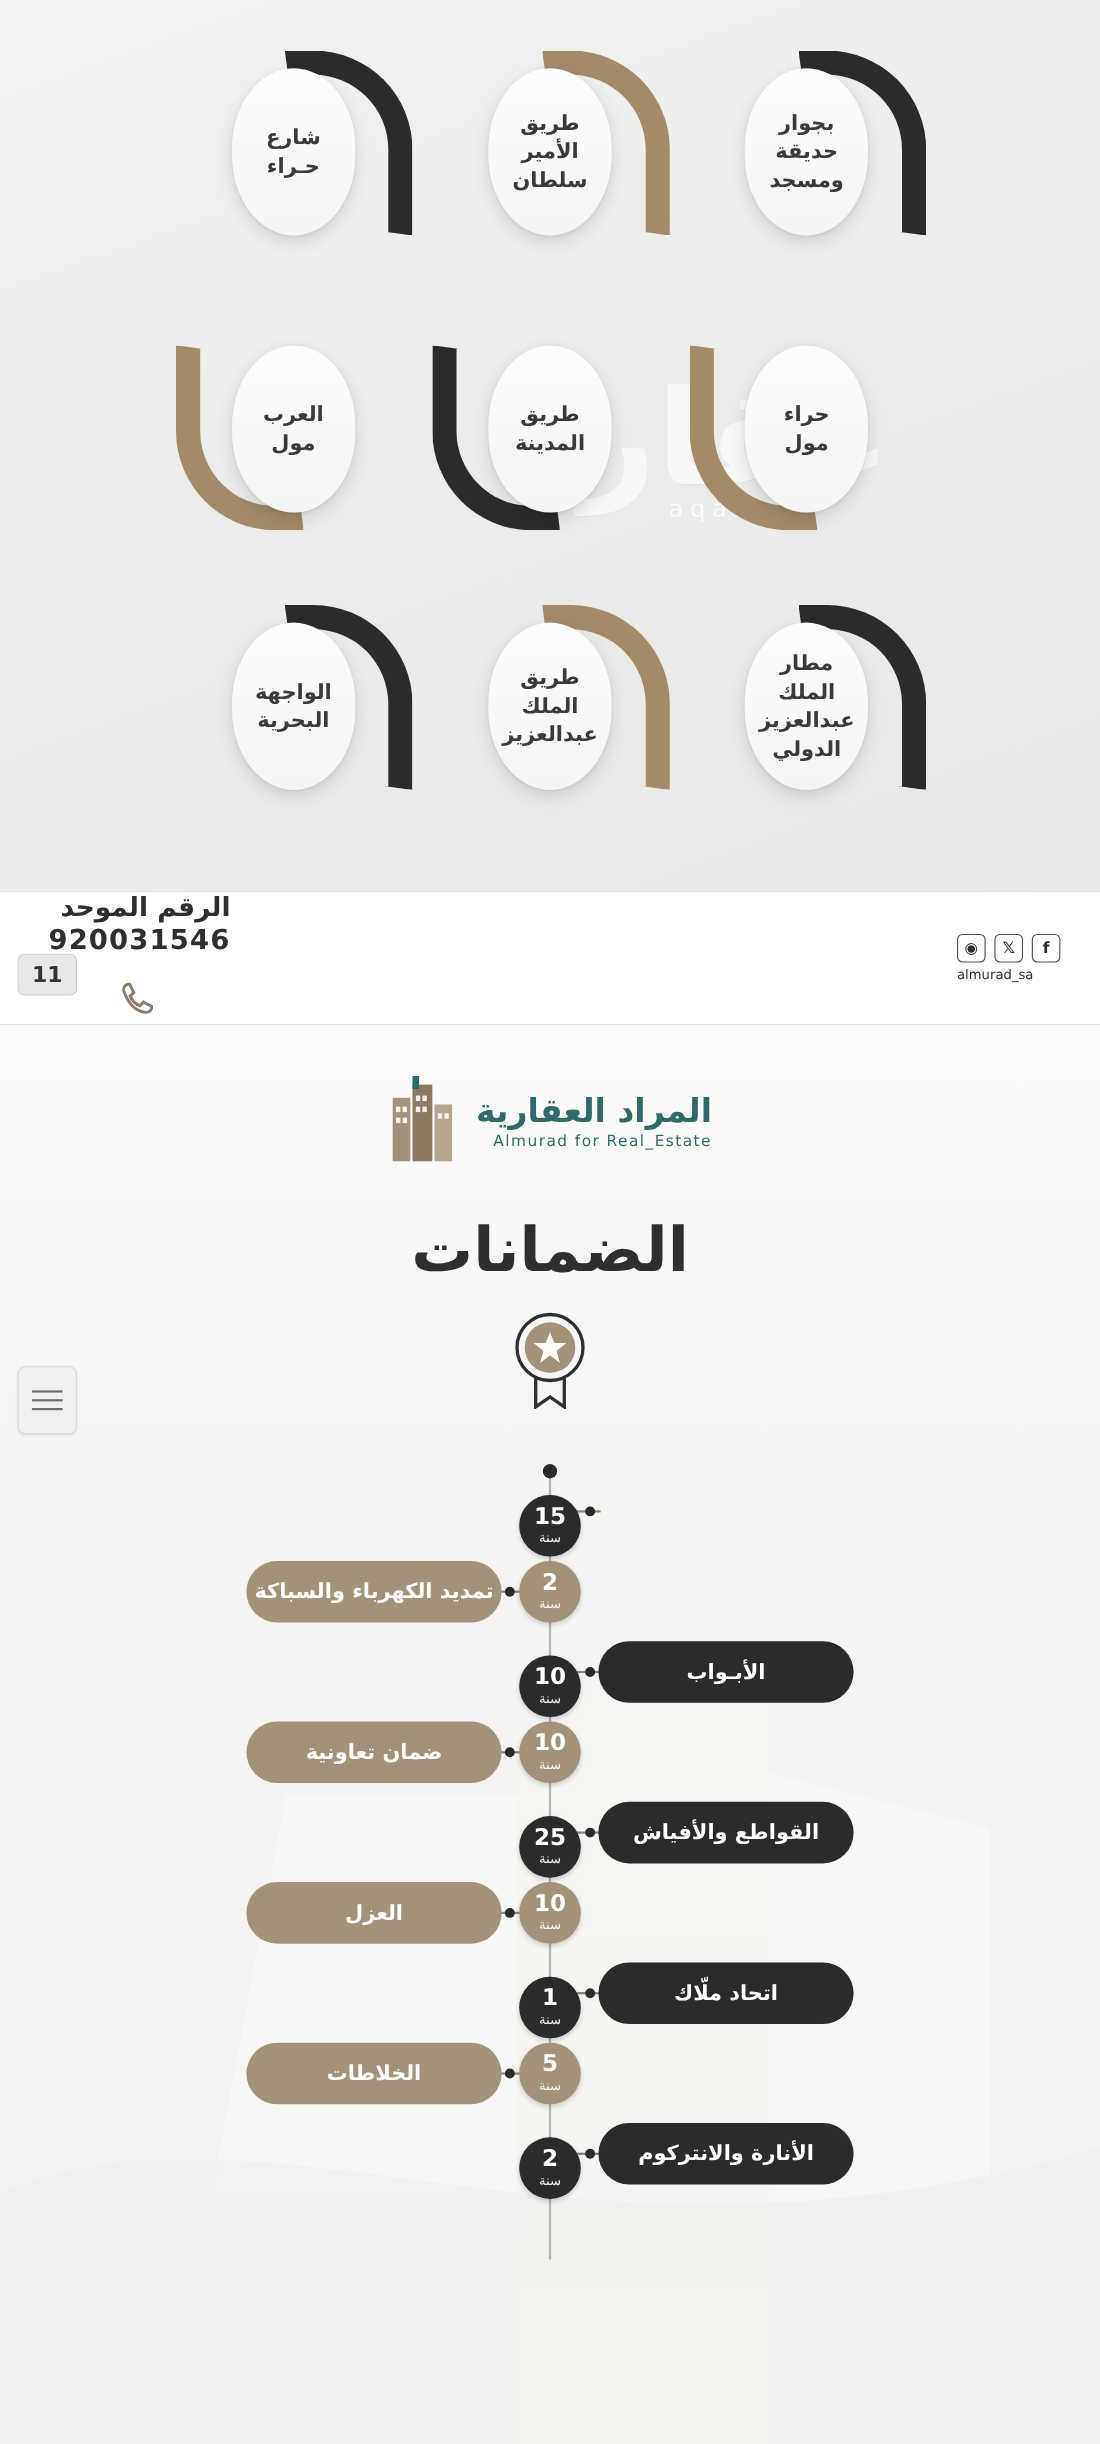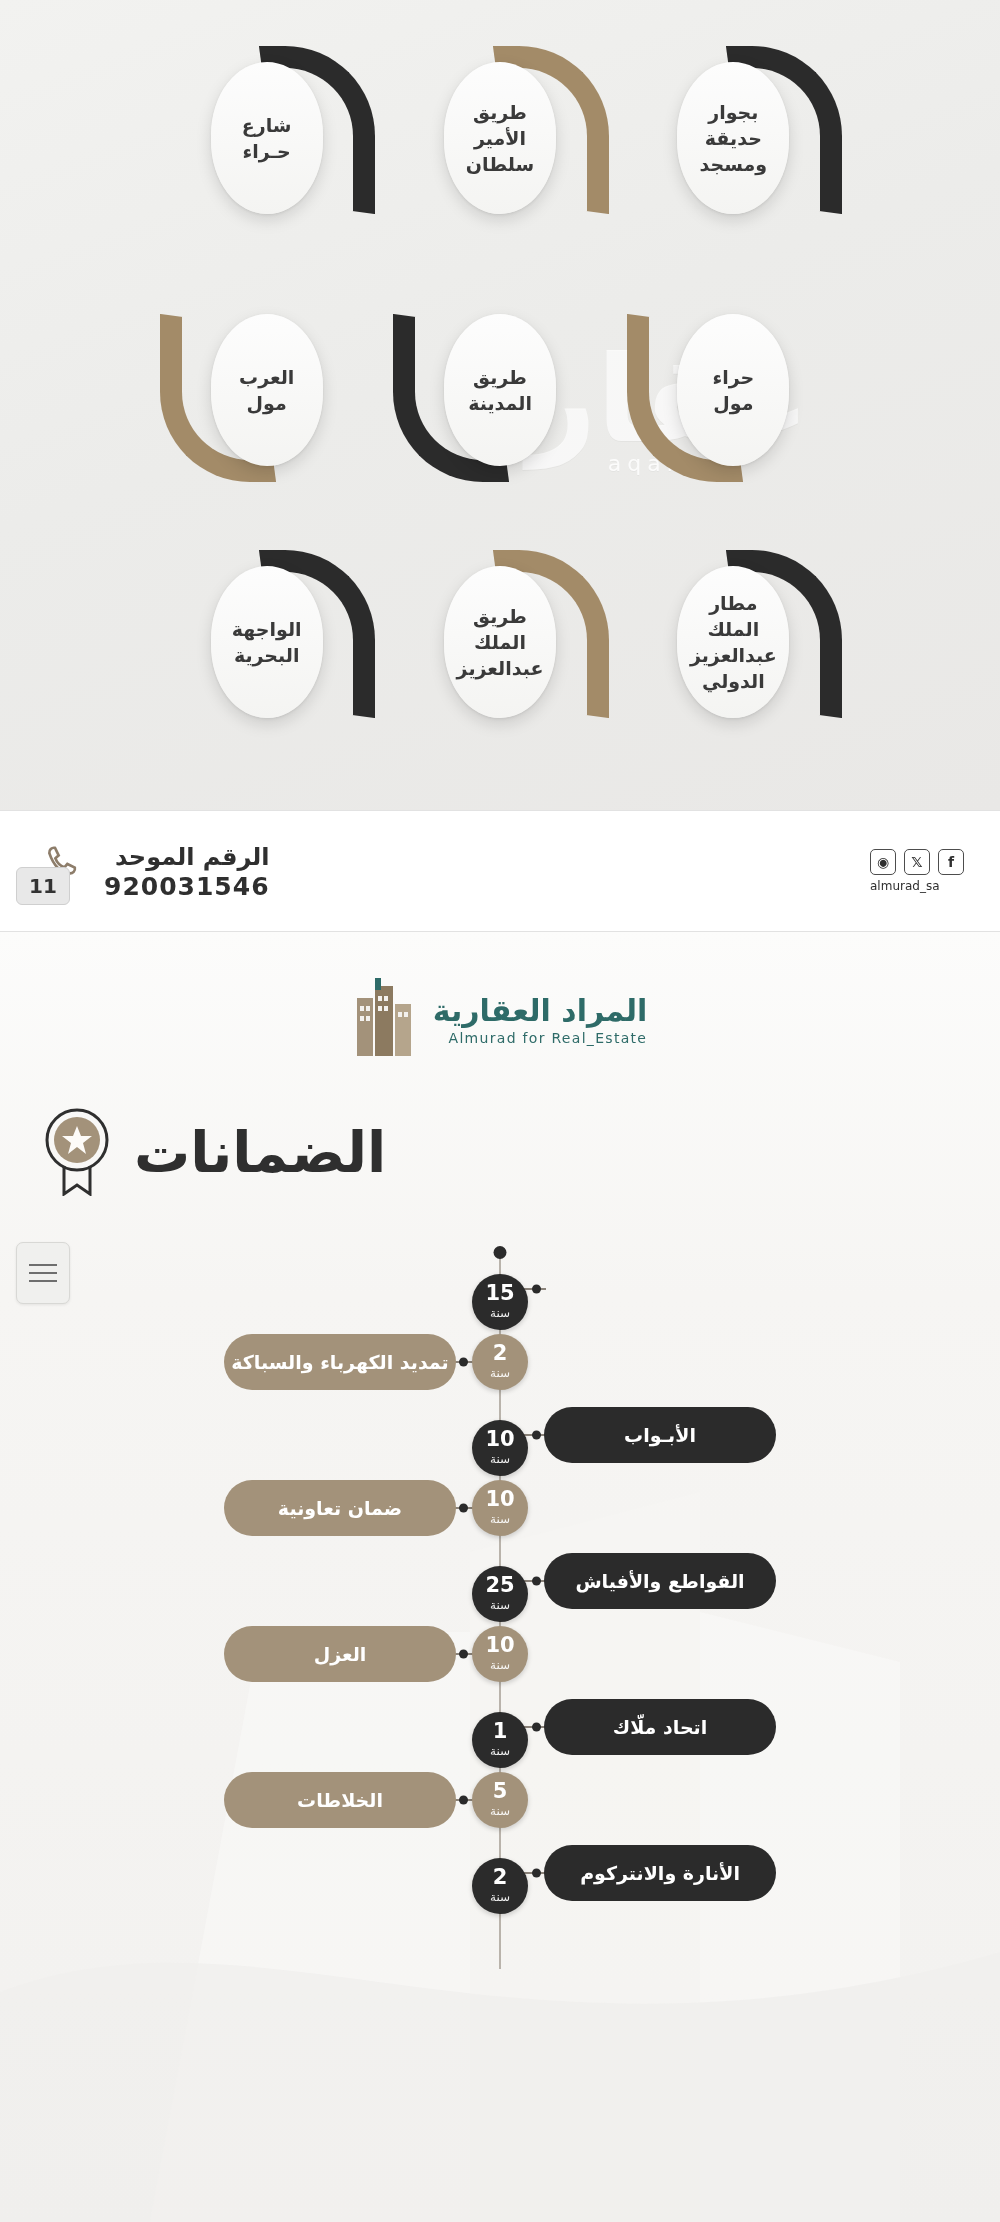--- a/index.html
+++ b/index.html
@@ -124,22 +124,23 @@
     border-top: 1px solid #e2e2e2;
     border-bottom: 1px solid #e2e2e2;
     display: flex;
     align-items: center;
     justify-content: space-between;
     padding: 0 36px 0 44px;
     flex-direction: row-reverse;
   }
   .phone-block {
     display: flex;
-    align-items: flex-start;
+    align-items: center;
     gap: 20px;
+    flex-direction: column;
   }
   .phone-text { text-align: right; }
   .phone-title {
     font-size: 24px;
     font-weight: 700;
     color: #2f2f2f;
     line-height: 1.25;
   }
   .phone-number {
     font-size: 25px;
@@ -221,25 +222,24 @@
     color: #2e6b68;
     letter-spacing: 1.3px;
     margin-top: 2px;
     direction: ltr;
   }
   .title-row {
     position: relative;
     z-index: 3;
     display: flex;
     align-items: center;
-    justify-content: flex-end;
+    justify-content: space-between;
     gap: 20px;
     margin-top: 34px;
-    flex-direction: row;
-    padding-left: 40px;
+    flex-direction: column;
   }
   .title-row h1 {
     font-size: 56px;
     color: #2f2f2f;
     font-weight: 700;
     letter-spacing: 1px;
   }
 
   .timeline {
     position: relative;

